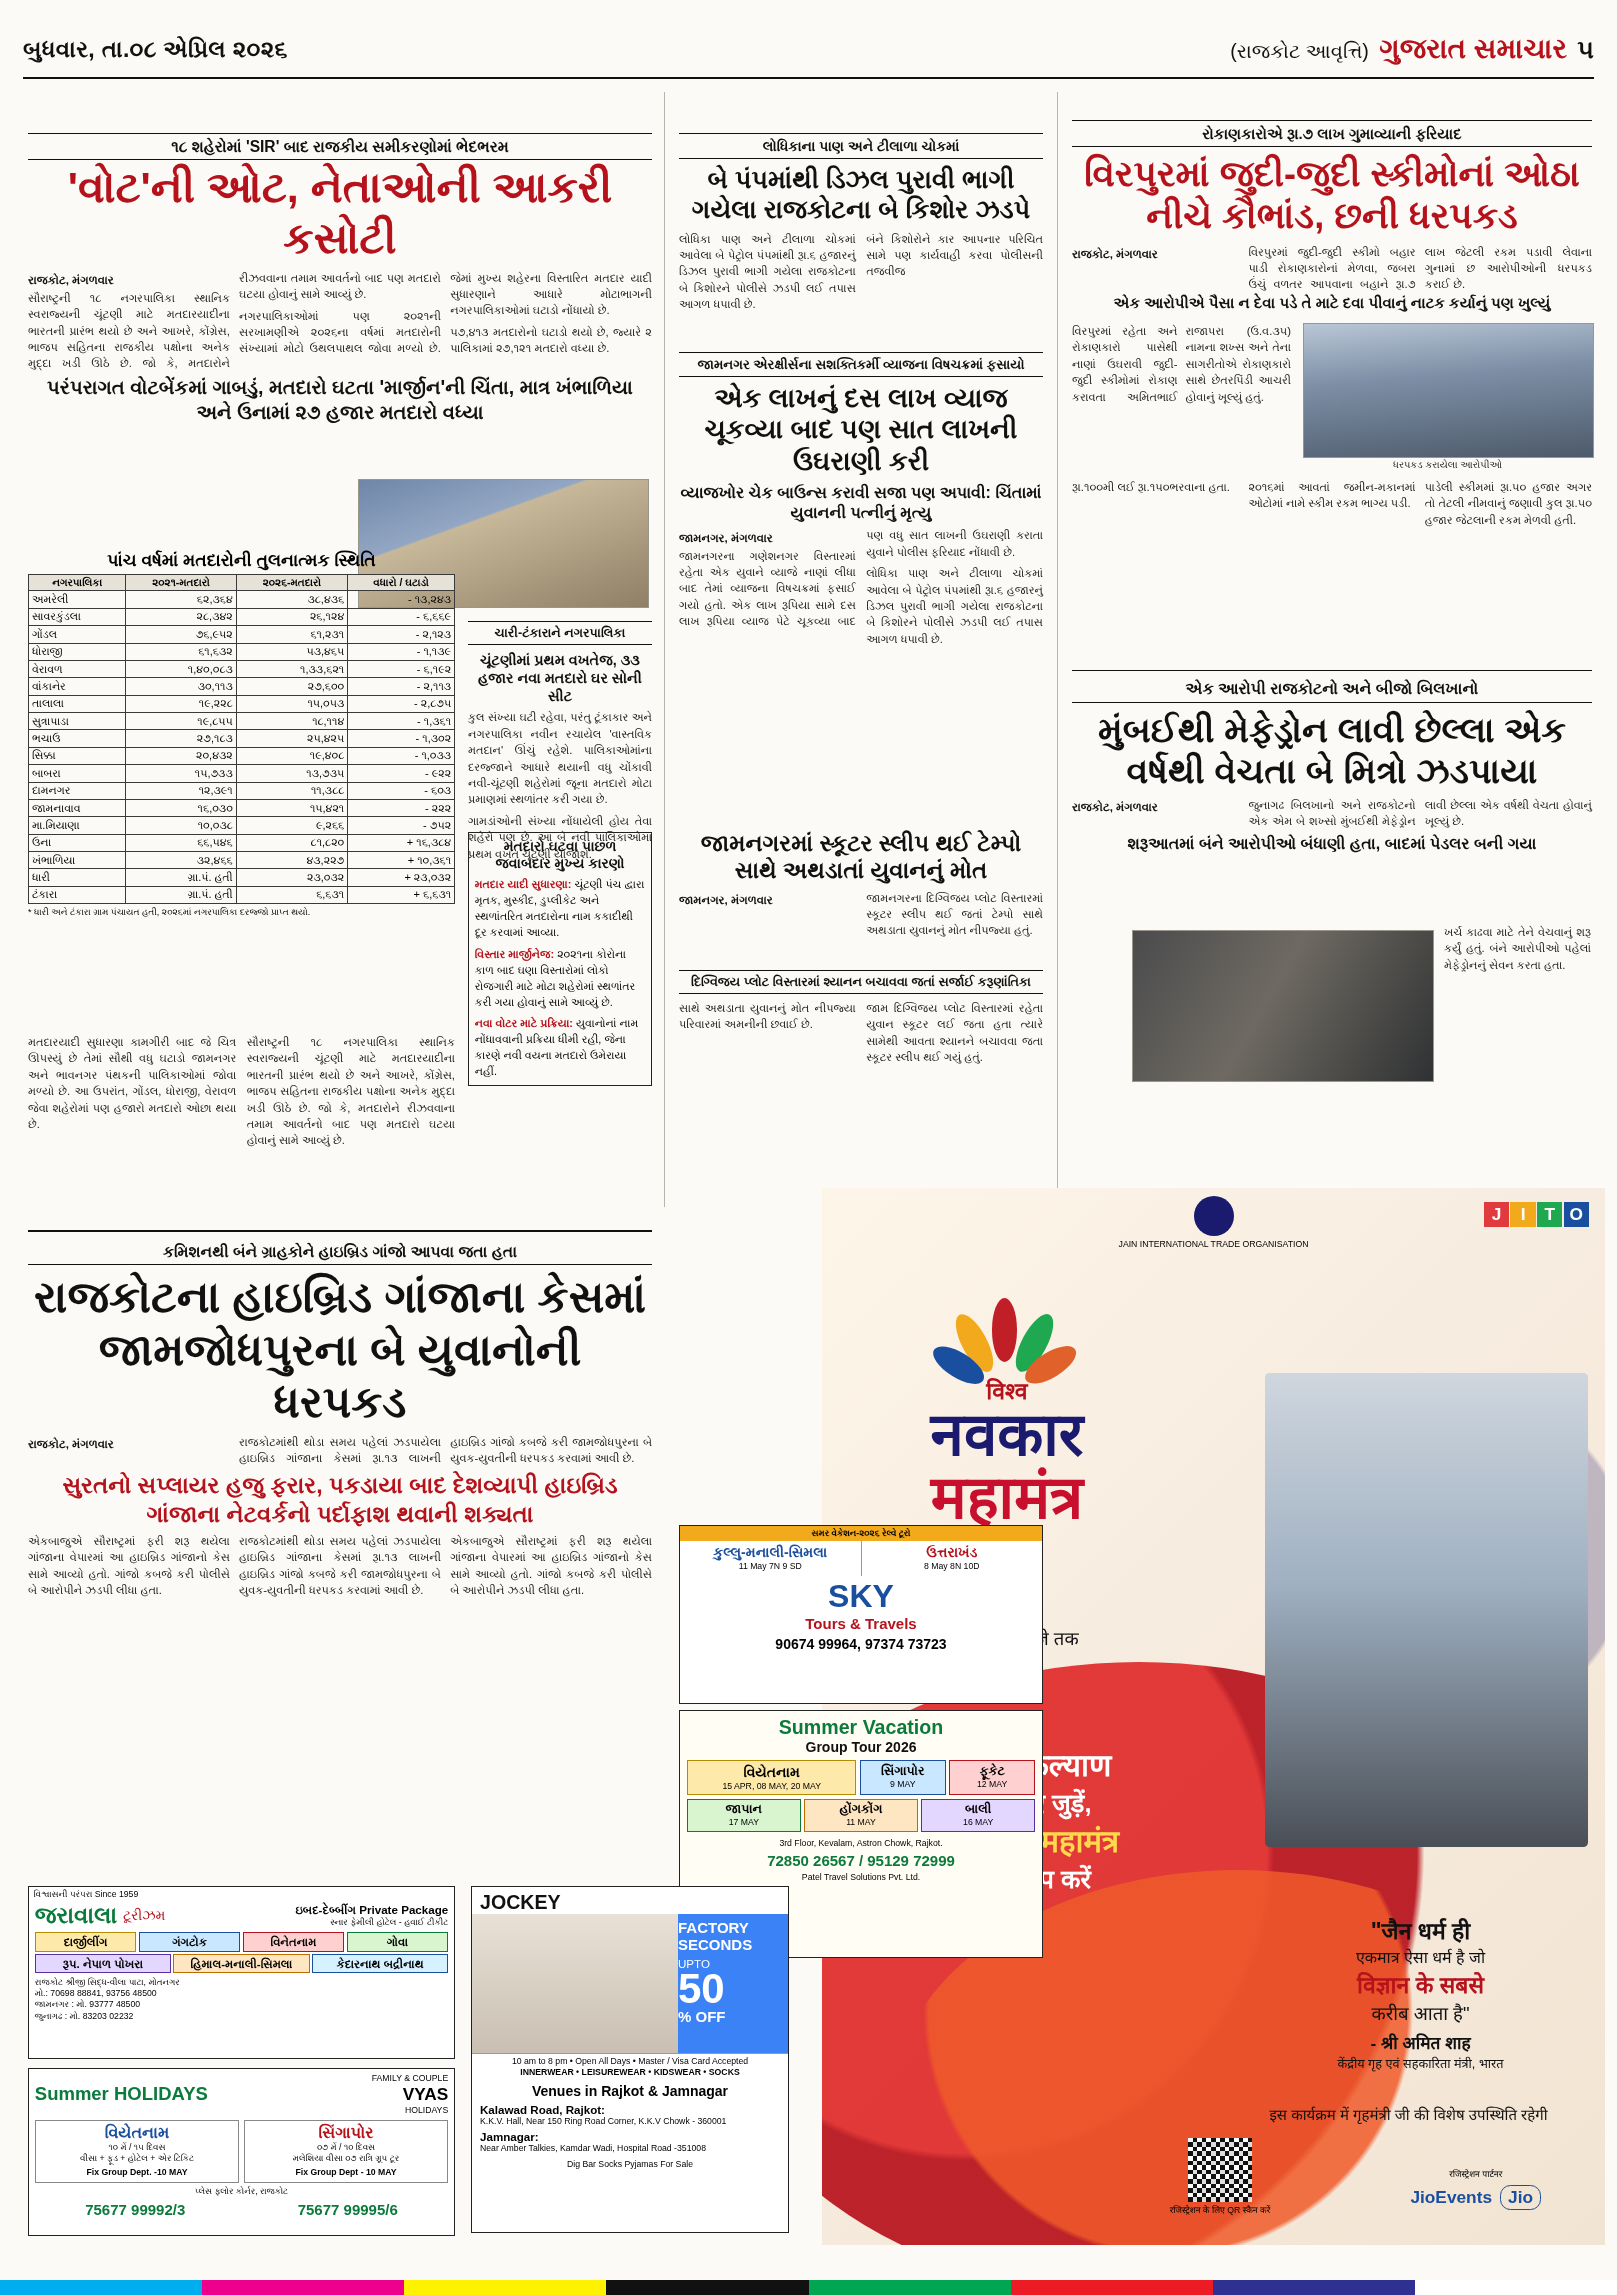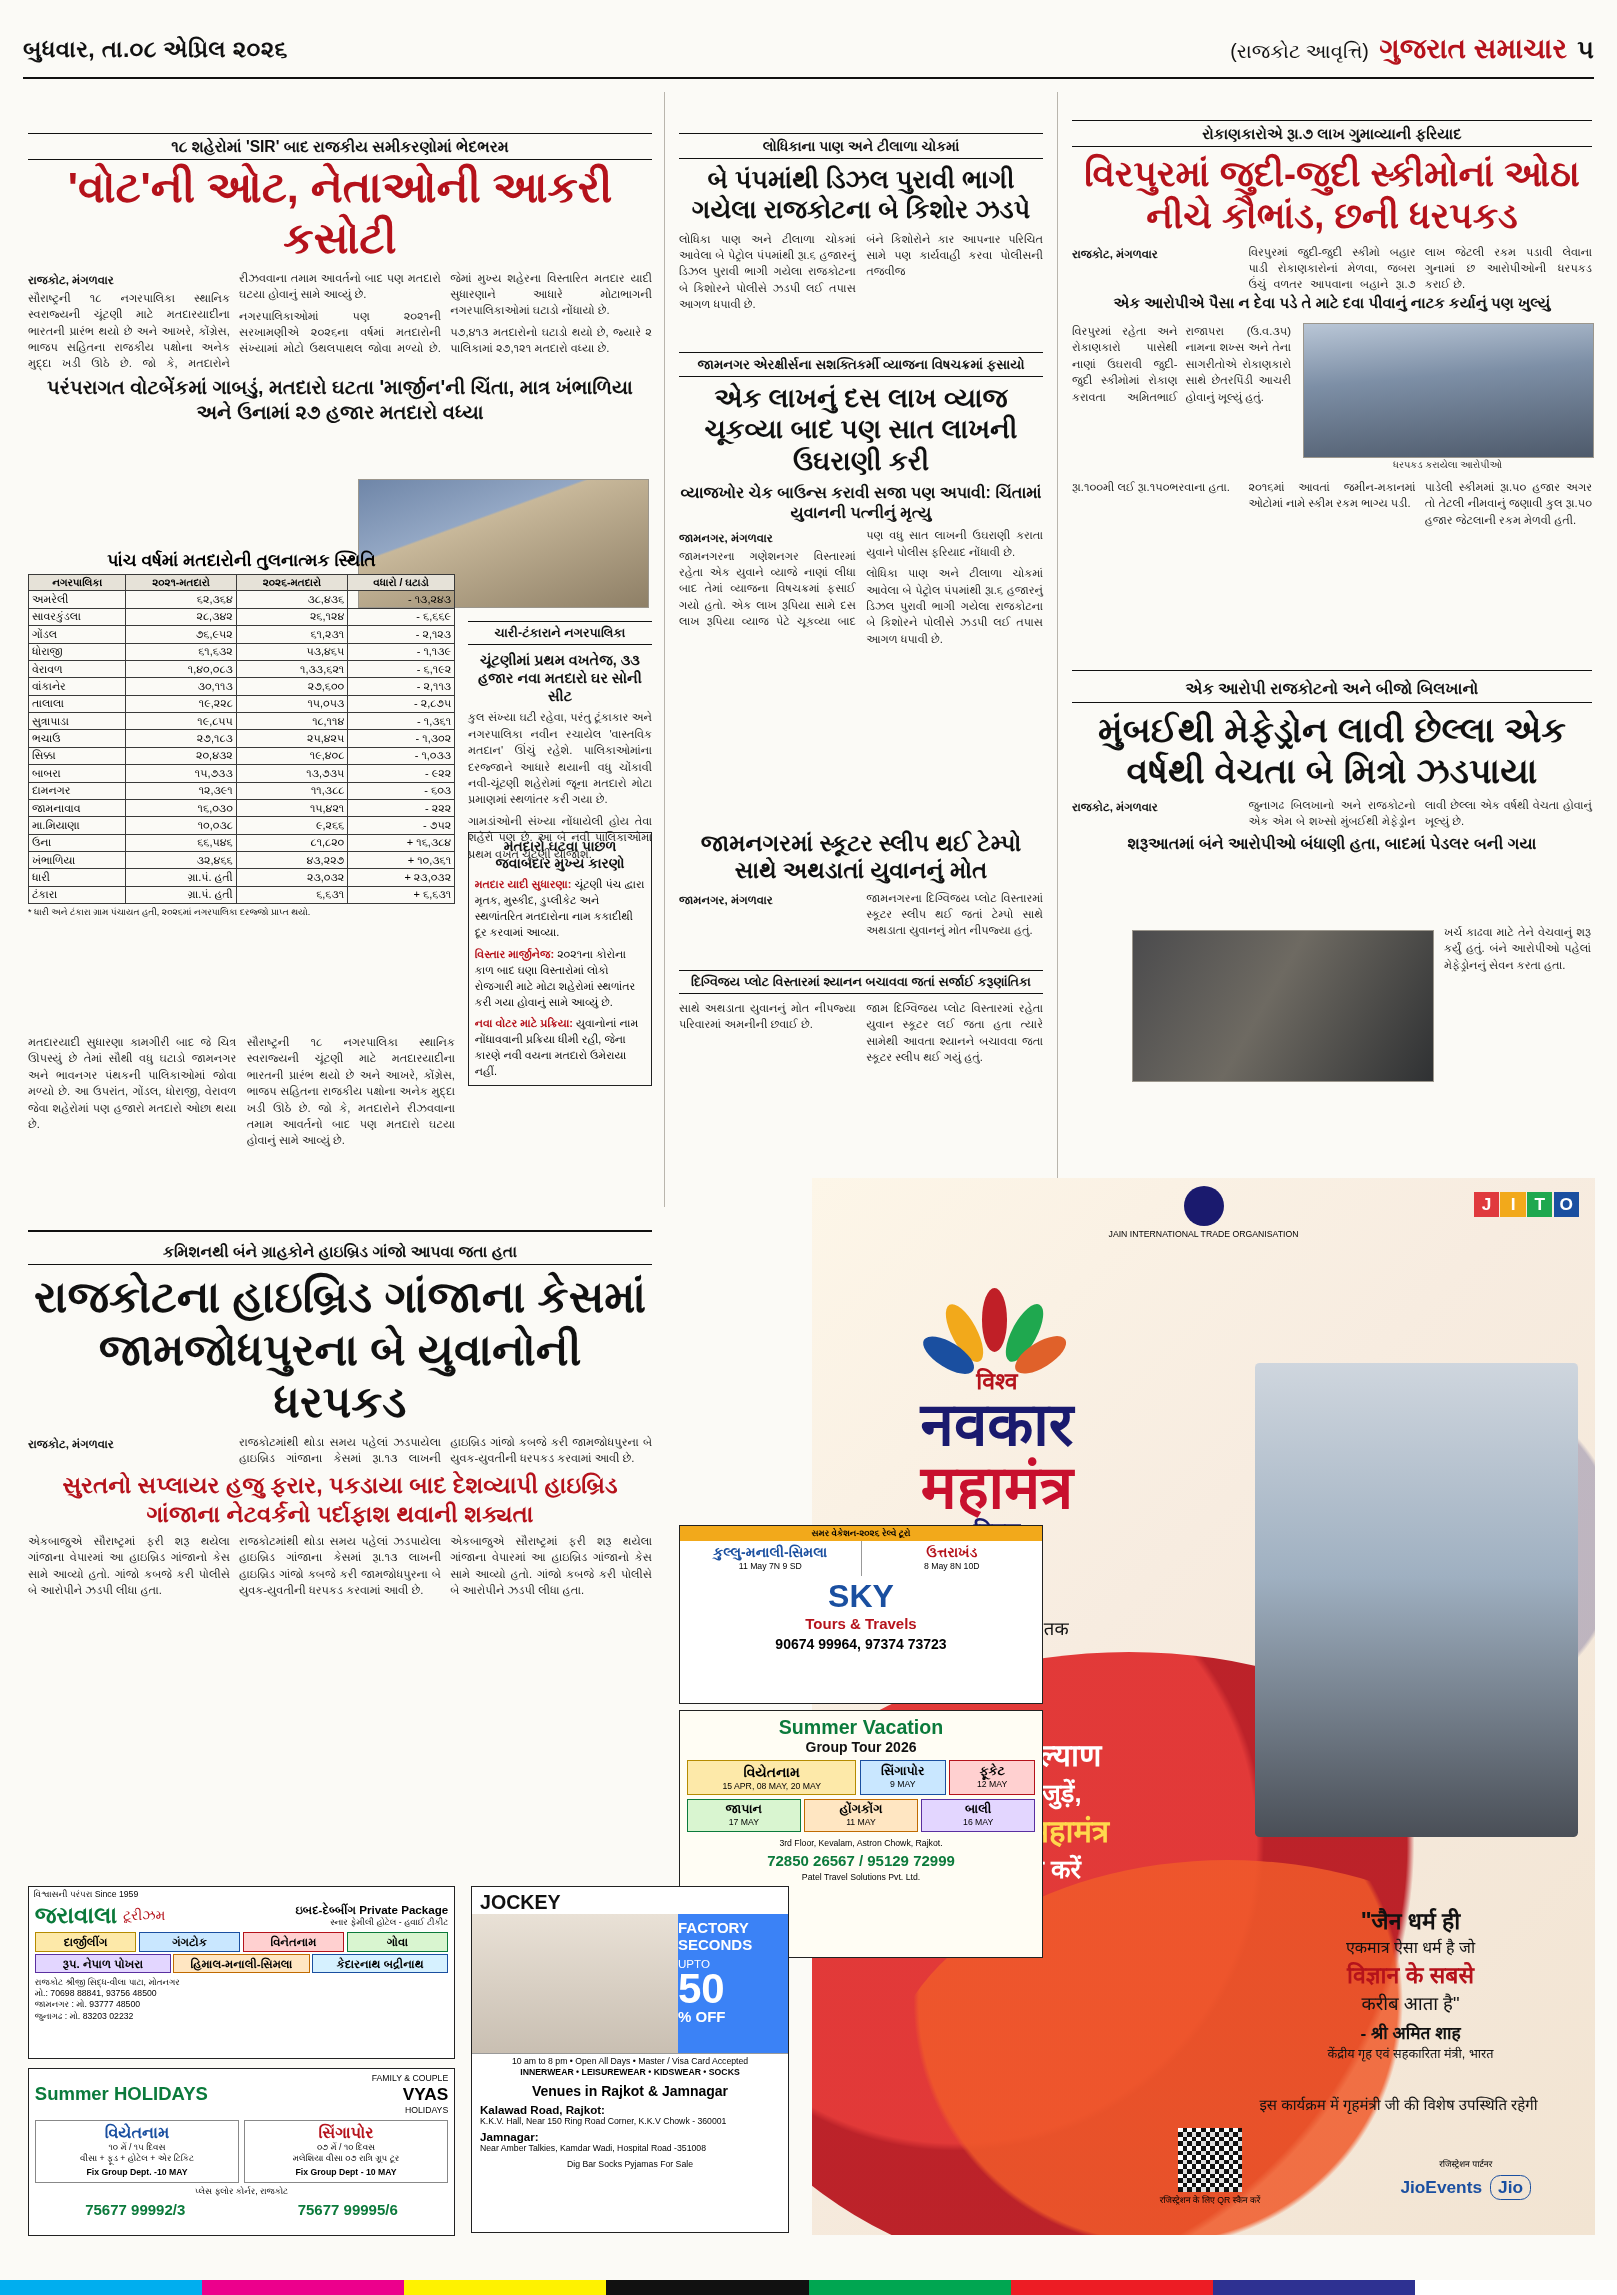--- a/index.html
+++ b/index.html
@@ -1,19 +1,19 @@
 <!DOCTYPE html>
 <html style="font-size:9.2px"><head>
 <meta charset="utf-8">
 <style>
   html,body{margin:0;padding:0;background:#8a8a8a;}
   body{font-family:"Liberation Sans", sans-serif;}
   .page{
     width:1617px;height:2295px;background:#fbfaf6;position:relative;
-    box-sizing:border-box;padding:0;overflow:hidden;
+    box-sizing:border-box;padding:10px;overflow:hidden;
   }
   .masthead{
     position:absolute;left:23px;top:22px;width:1571px;height:55px;
     border-bottom:2.9px solid #111;display:flex;align-items:center;justify-content:space-between;
   }
   .mh-left{font-size:23px;color:#111;font-weight:bold;letter-spacing:0.3px;}
   .mh-right{display:flex;align-items:baseline;gap:10.4px;}
   .mh-edition{font-size:19.6px;color:#111;}
   .mh-title{font-size:28px;font-weight:bold;color:#b5121b;}
   .mh-pageno{font-size:25.4px;font-weight:bold;color:#111;}

